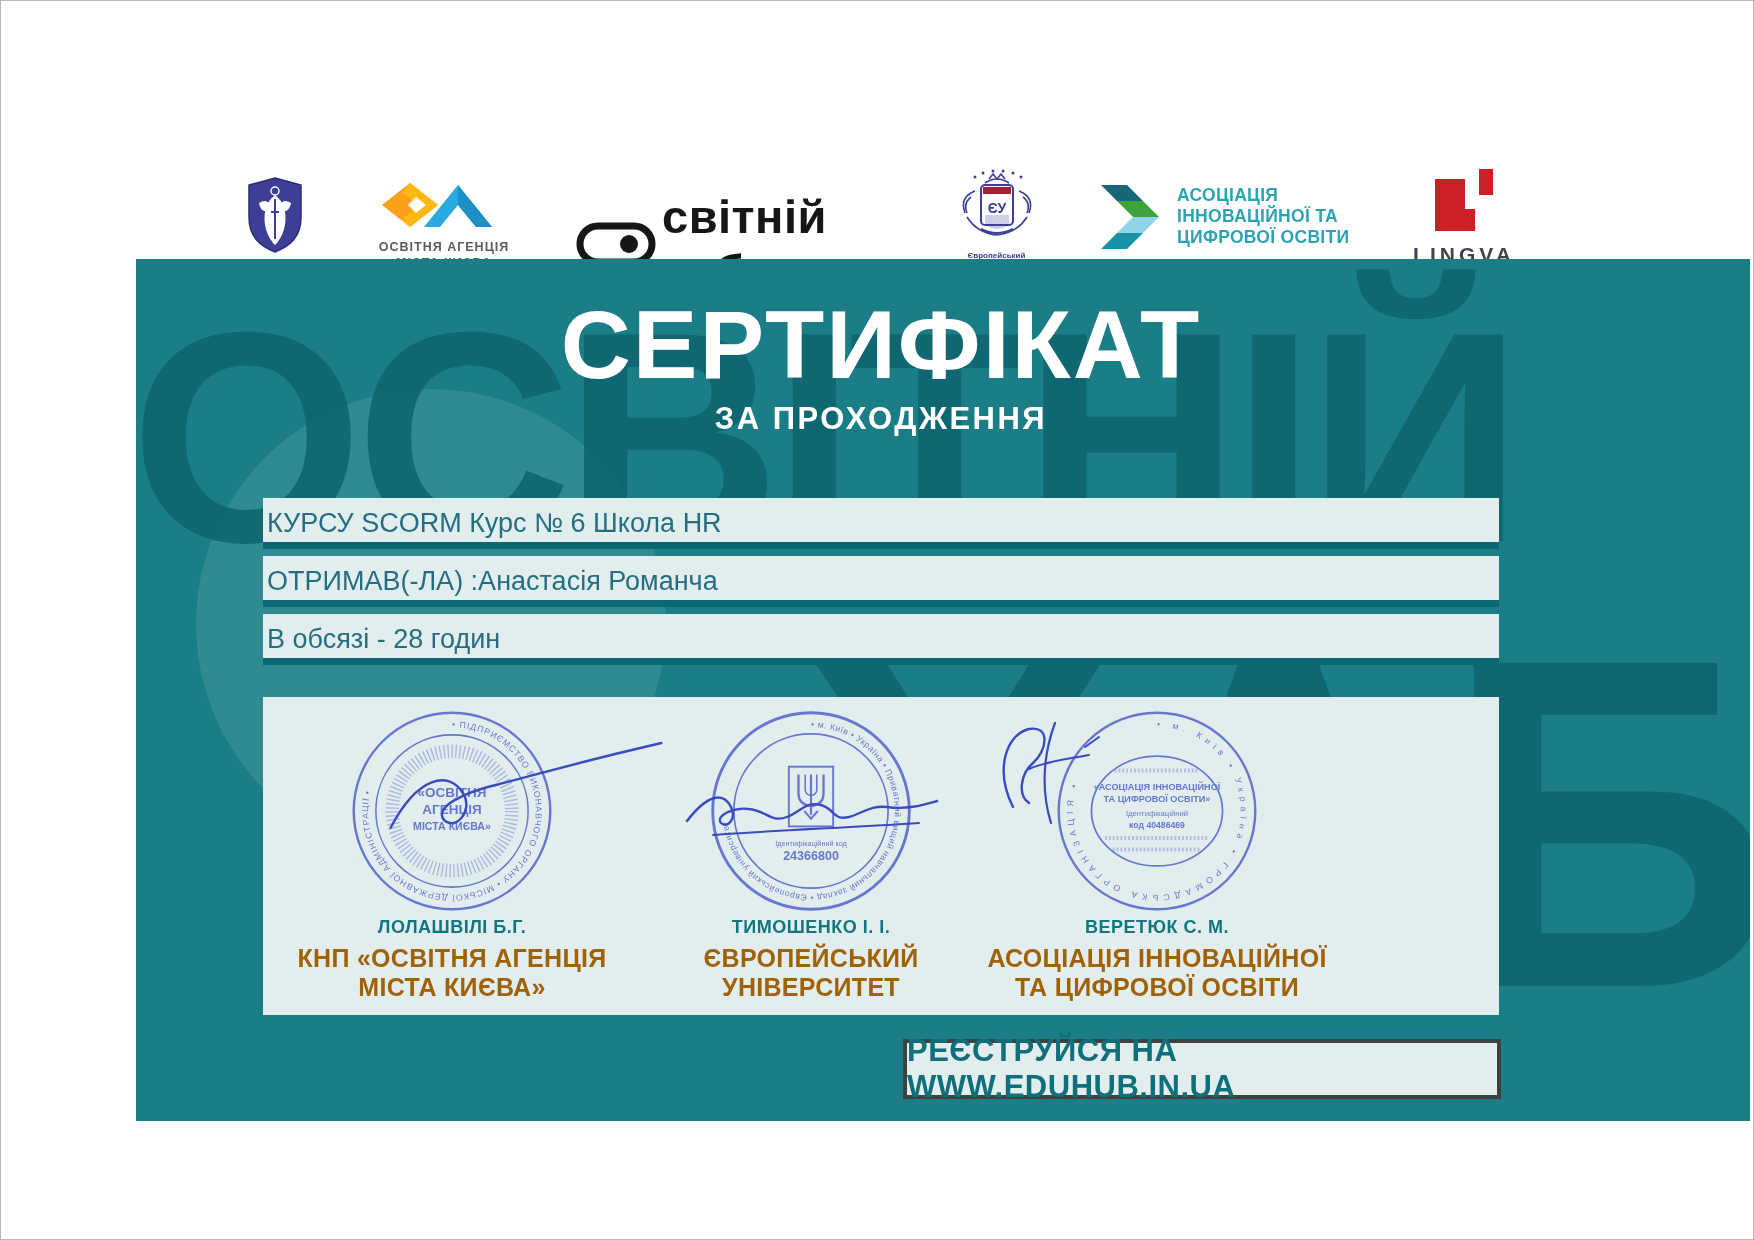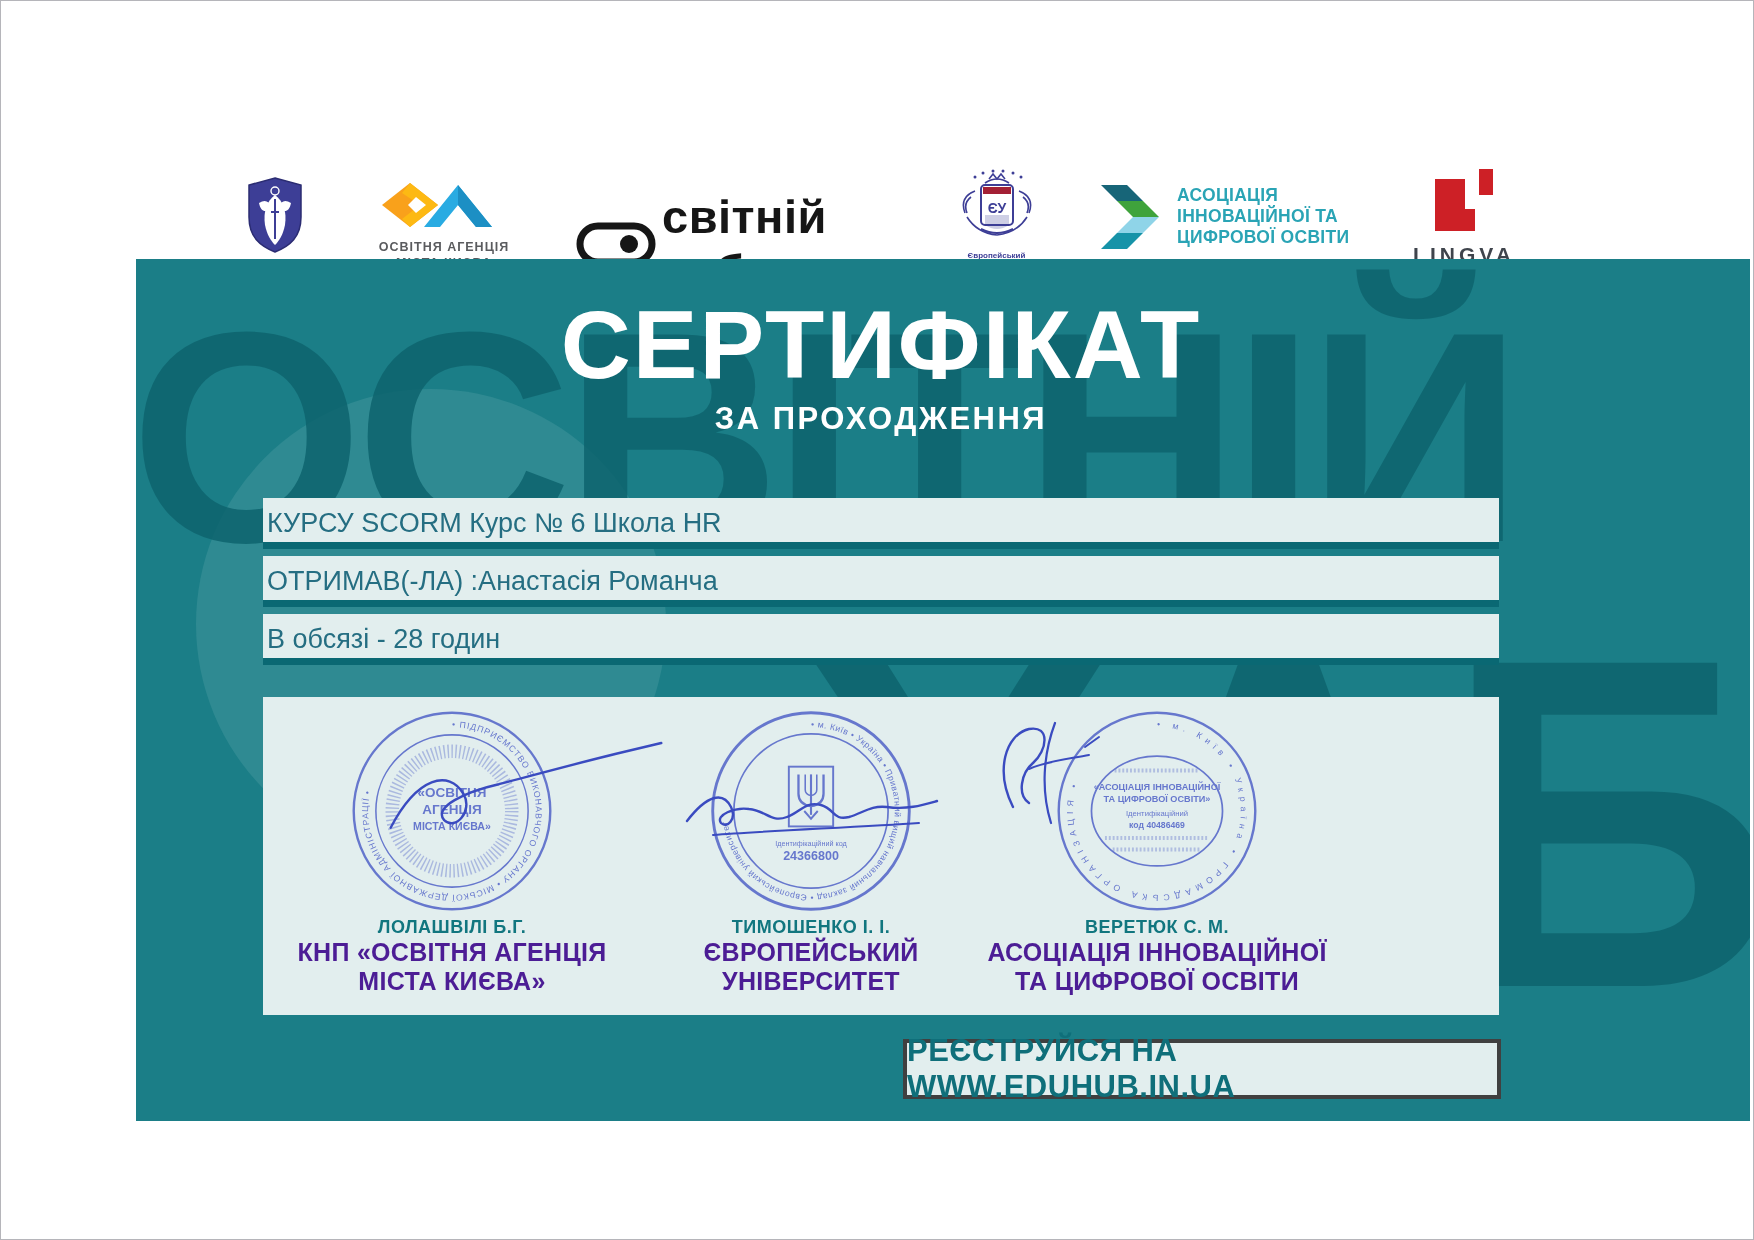--- a/index.html
+++ b/index.html
@@ -48,21 +48,21 @@
   .stamp-panel { position:absolute; z-index:2; left:127px; top:438px; width:1236px; height:318px;
                  background:#e2eeee; }
   .sig-col { position:absolute; top:0; height:100%; text-align:center; }
   .sig-col.c1 { left:0; width:378px; }
   .sig-col.c2 { left:378px; width:340px; }
   .sig-col.c3 { left:718px; width:352px; }
   .stamp-wrap { position:relative; width:212px; margin:8px auto 0; height:212px; }
   .stamp-svg { display:block; color:#4b5dc6; opacity:.82; }
   .sig-svg { position:absolute; overflow:visible; color:#3a4bc0; }
   .sig-name { font-size:18px; font-weight:bold; color:#11767f; letter-spacing:0.5px; margin-top:0px; }
-  .sig-org { font-size:25px; font-weight:bold; color:#4c1d95; line-height:29px; letter-spacing:0.3px; }
+  .sig-org { font-size:25px; font-weight:bold; color:#a16207; line-height:29px; margin-top:6px; letter-spacing:0.3px; }
 
   .footer-date { position:absolute; z-index:2; left:127px; top:780px; width:600px; height:60px;
                  background:#e2eeee; display:flex; align-items:center; padding-left:42px; }
   .f-label { font-size:28px; font-weight:bold; color:#13707b; letter-spacing:1px; }
   .f-val { font-size:26px; color:#256e82; text-align:center; border-bottom:5px solid #0a6873;
            padding:0 8px 3px 8px; margin:0 0 0 10px; min-width:180px; }
   .f-num-label { margin-left:34px; }
   .footer-reg { position:absolute; z-index:2; left:767px; top:780px; width:598px; height:60px;
                 background:#e2eeee; border:4px solid #404040; display:flex; align-items:center; justify-content:center; }
   .reg-text { font-size:31px; font-weight:bold; color:#0f6f7a; letter-spacing:0.5px; }

